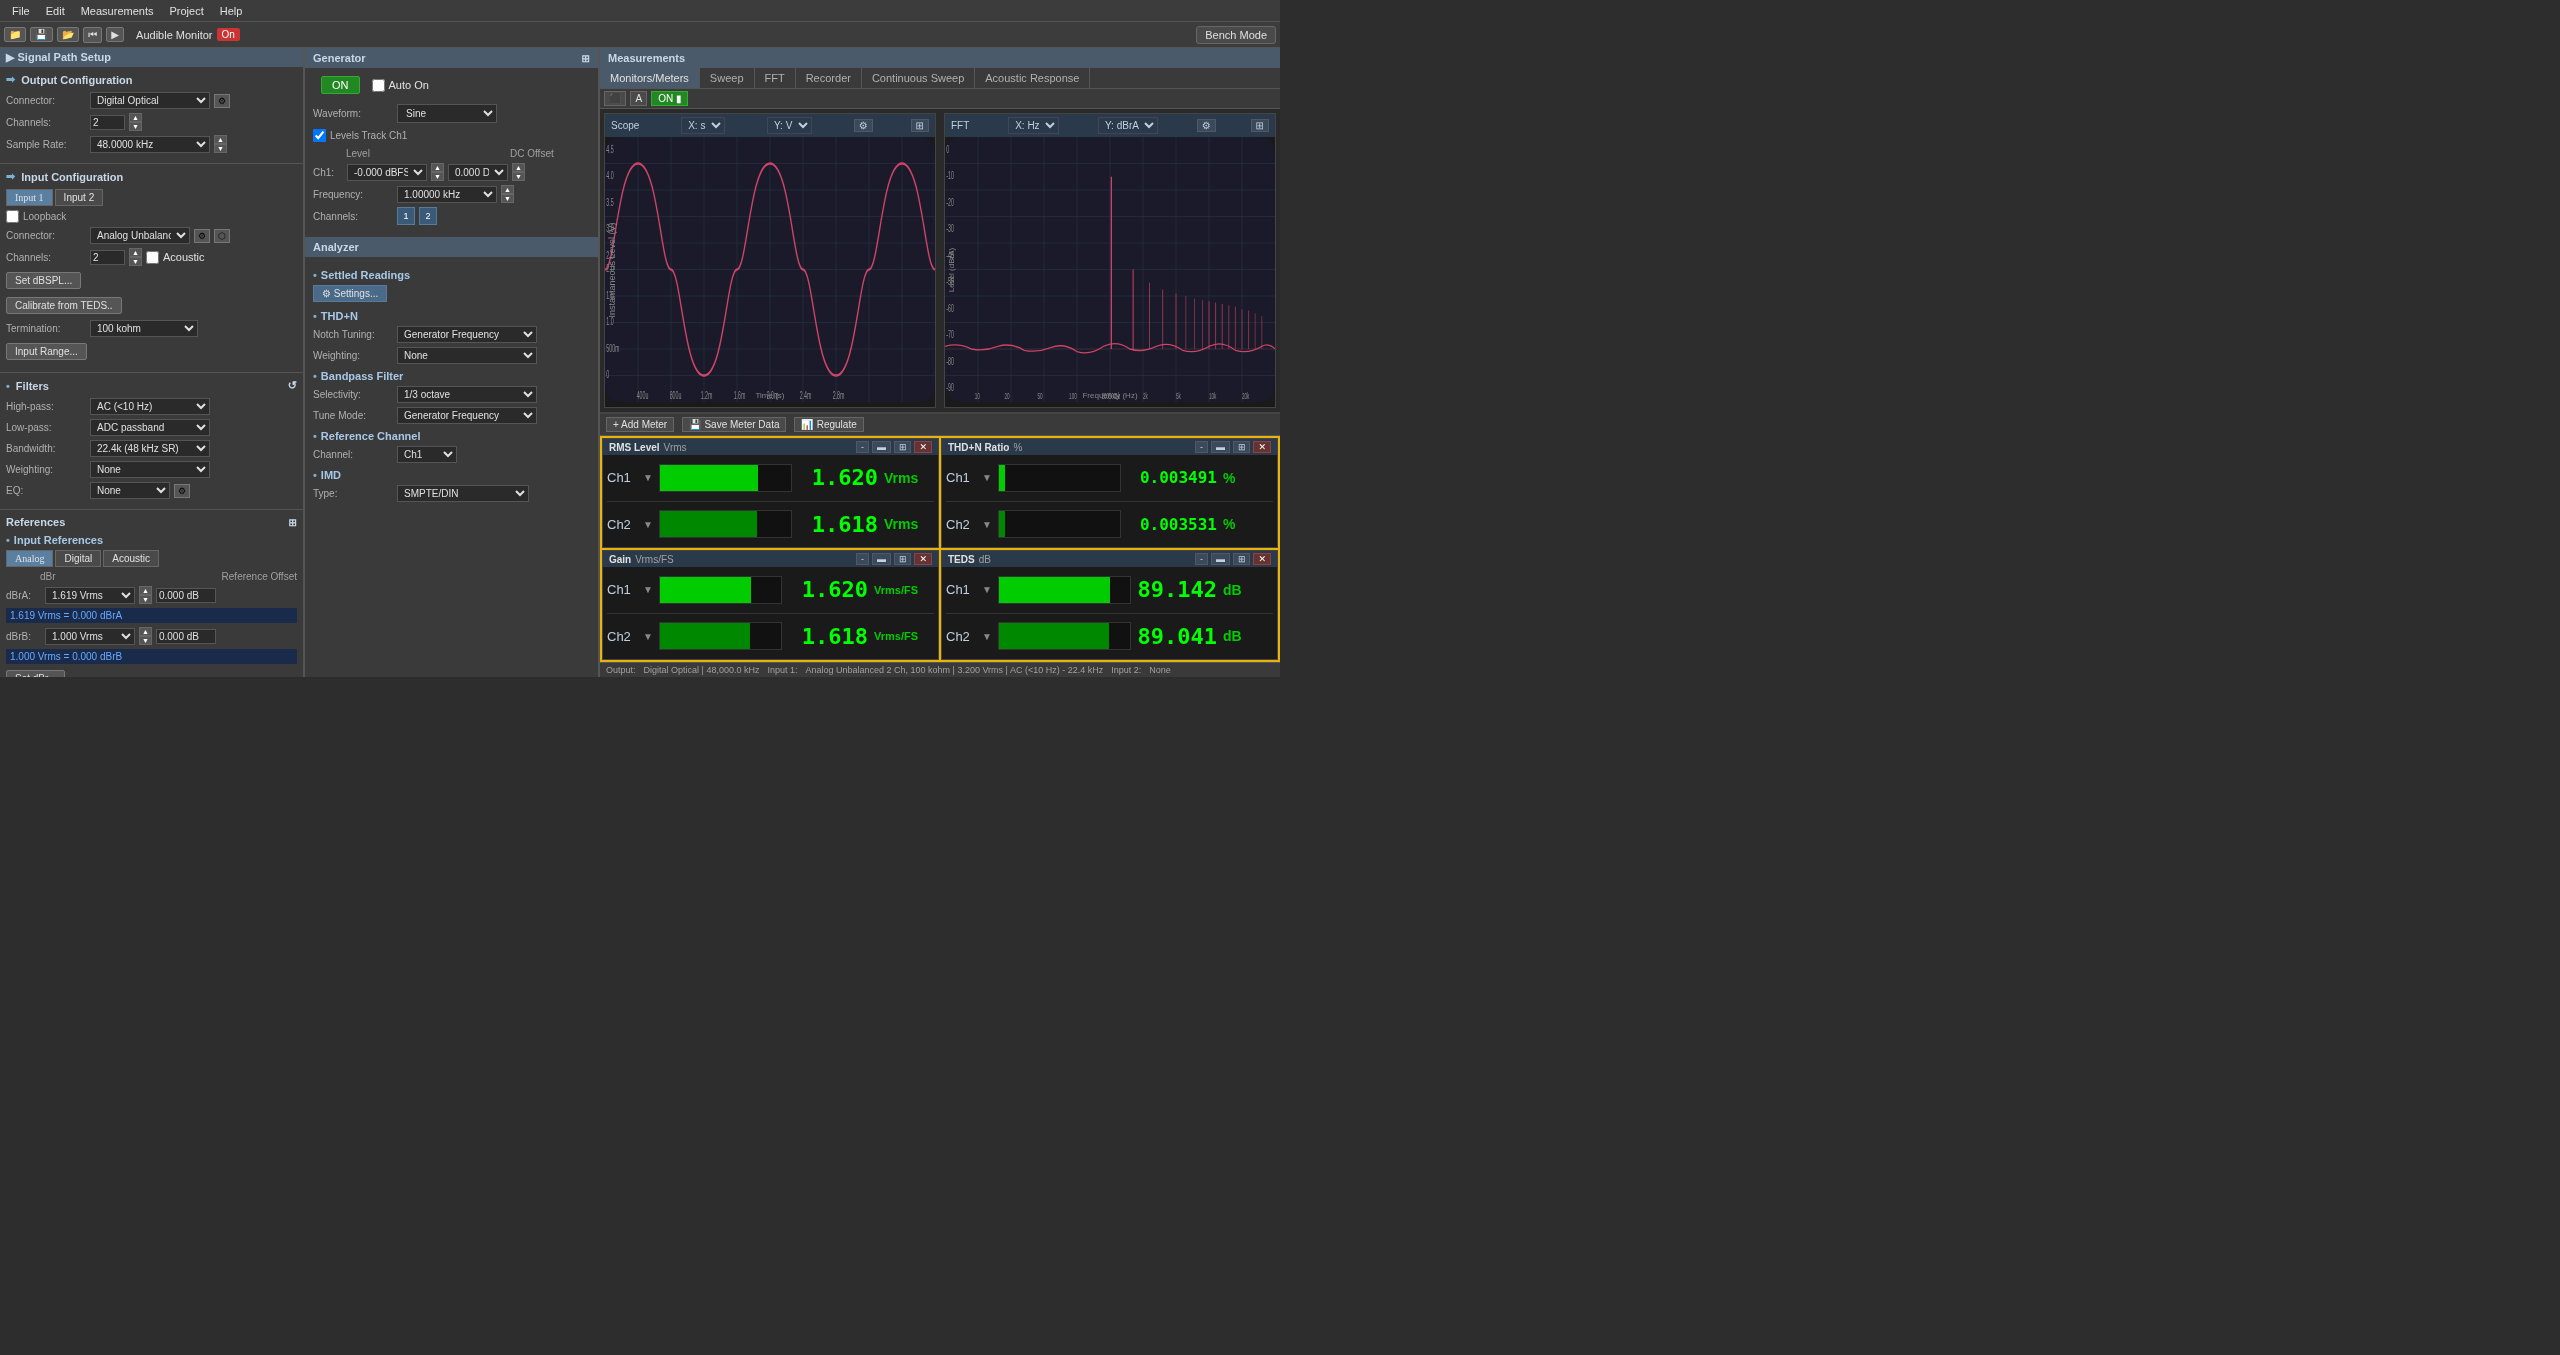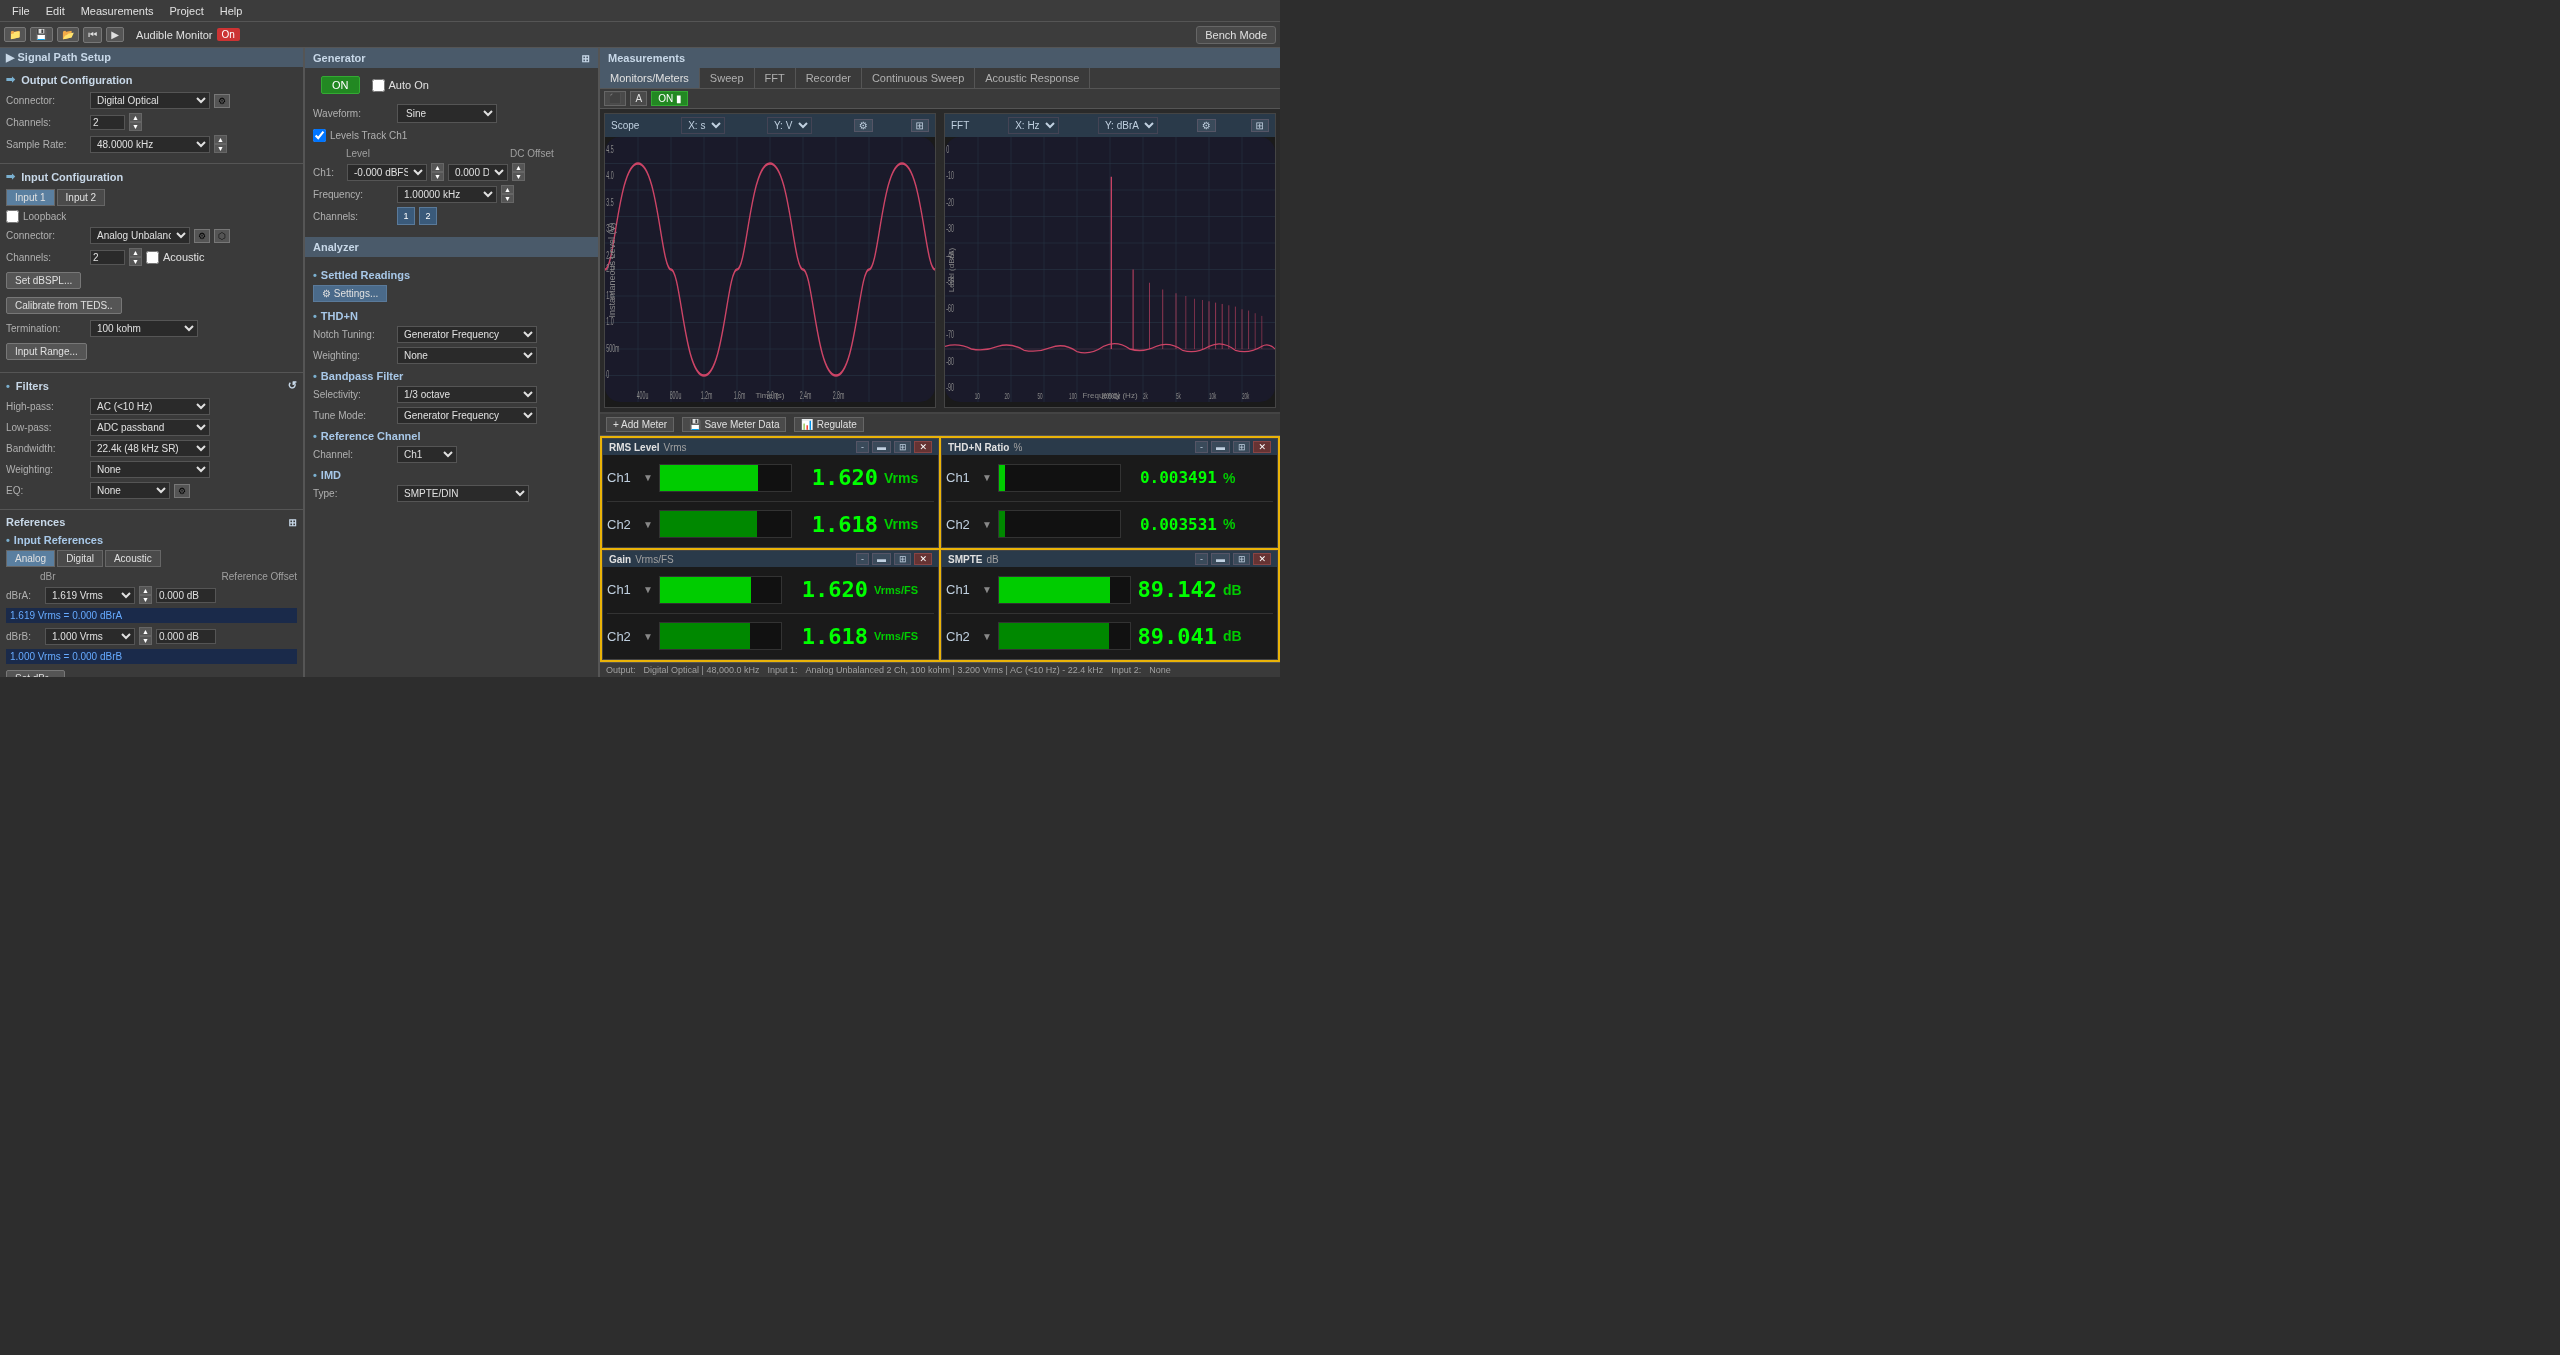--- a/index.html
+++ b/index.html
@@ -25,21 +25,21 @@
     .section-header { display: flex; align-items: center; gap: 6px; font-weight: bold; color: #c8d8e8; font-size: 11px; margin-bottom: 6px; }
     .section-arrow { color: #7ab0d0; }
     .form-row { display: flex; align-items: center; margin-bottom: 4px; gap: 4px; }
     .form-label { color: #b0b0b0; min-width: 80px; font-size: 10px; }
     .form-input { background: #2a2a2a; border: 1px solid #555; color: #e0e0e0; padding: 1px 2px; font-size: 10px; width: 50px; }
     .gear-btn { background: #555; border: 1px solid #777; padding: 1px 3px; font-size: 9px; cursor: pointer; }
     .spin-btn { display: flex; flex-direction: column; }
     .spin-btn button { font-size: 7px; padding: 0 2px; background: #555; border: 1px solid #666; cursor: pointer; color: #fff; line-height: 1; }
     .tab-row { display: flex; gap: 2px; margin-bottom: 4px; }
     .small-tab { background: #4a4a4a; border: 1px solid #666; padding: 2px 8px; font-size: 10px; cursor: pointer; color: #e0e0e0; }
-    .small-tab.active { background: #5a7fa0; }
+    .small-tab.active { background: #5a7fa0; font-family: Liberation Serif, serif; }
     .checkbox-row { display: flex; align-items: center; gap: 4px; font-size: 10px; color: #b0b0b0; }
     .ref-value-row { background: #1a3a5a; color: #00ccff; padding: 2px 4px; margin-top: 2px; font-size: 10px; }
     .btn-small { background: #555; border: 1px solid #777; padding: 2px 8px; font-size: 10px; cursor: pointer; color: #e0e0e0; border-radius: 2px; margin: 2px 0; }
     .section-title-bar { background: #4a5a6a; padding: 3px 6px; font-weight: bold; color: #c8d8e8; font-size: 11px; cursor: pointer; }
     
     
     .middle-panel { width: 295px; background: #3a3a3a; border-right: 2px solid #555; overflow-y: auto; flex-shrink: 0; }
     .panel-title { background: #4a5a6a; padding: 4px 8px; font-weight: bold; color: #c8d8e8; display: flex; align-items: center; justify-content: space-between; }
     .on-btn { background: #228822; border: 1px solid #33aa33; color: white; padding: 2px 10px; font-size: 11px; cursor: pointer; border-radius: 2px; }
     .auto-on-row { display: flex; align-items: center; gap: 4px; padding: 4px 8px; }
@@ -759,21 +759,21 @@
             <div class="meter-bar-area">
               <div class="meter-bar-dim" style="width:74%"></div>
             </div>
             <span class="meter-value">1.618</span>
             <span class="meter-unit" style="font-size:11px; min-width:60px">Vrms/FS</span>
           </div>
         </div>
 
         <div class="meter-panel">
           <div class="meter-header">
-            <span class="meter-header-title">SMPTE</span>
+            <span class="meter-header-title">TEDS</span>
             <span class="meter-header-unit">dB</span>
             <div class="meter-header-controls">
               <button class="meter-ctrl-btn">-</button>
               <button class="meter-ctrl-btn">▬</button>
               <button class="meter-ctrl-btn">⊞</button>
               <button class="meter-close-btn">✕</button>
             </div>
           </div>
           <div class="meter-row">
             <span class="meter-ch-label">Ch1</span>

